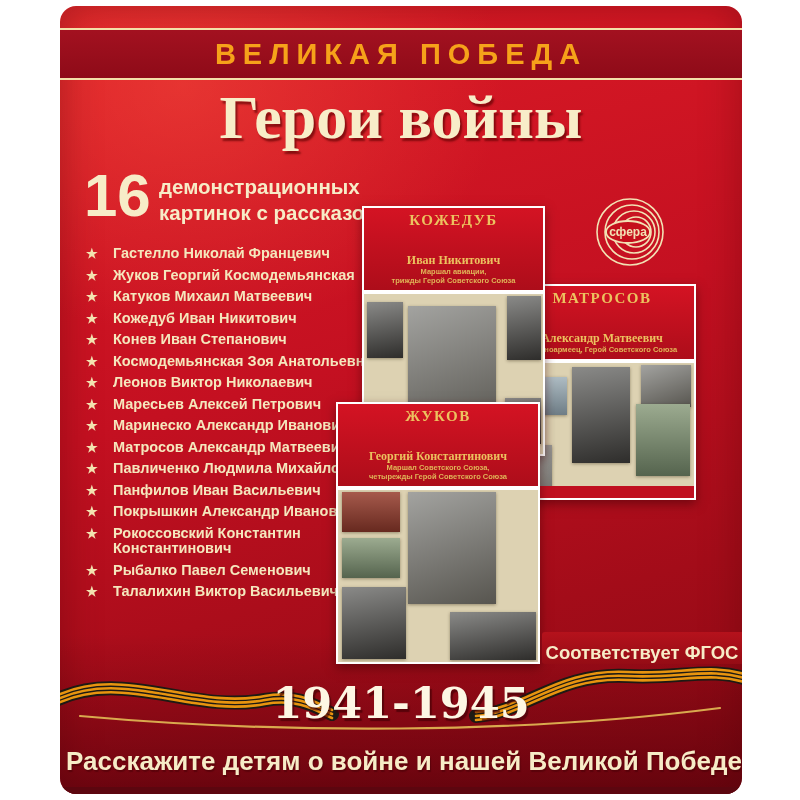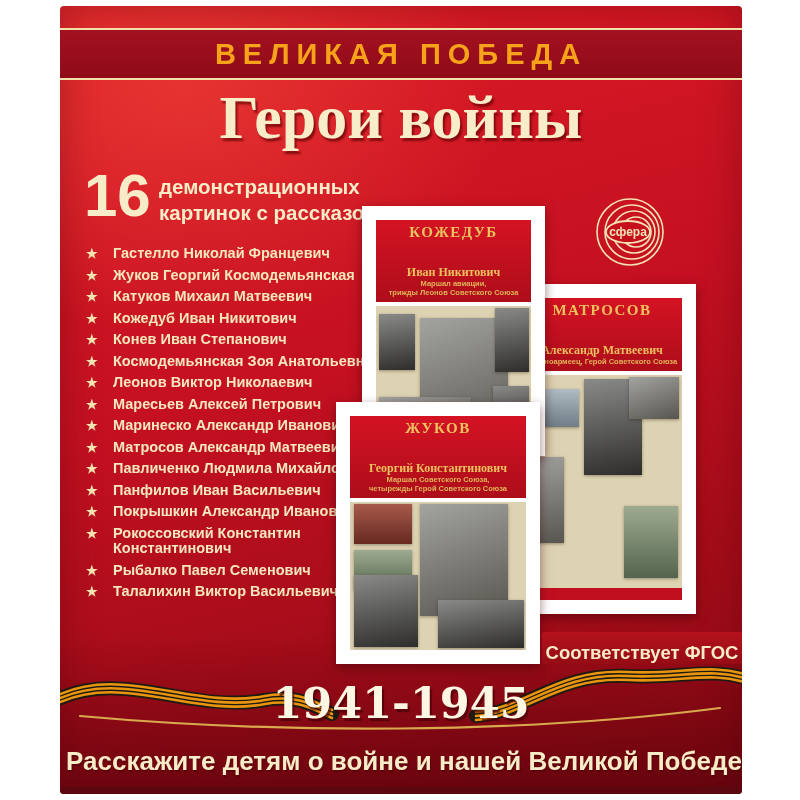--- a/index.html
+++ b/index.html
@@ -1,18 +1,18 @@
 <!DOCTYPE html>
 <html><head>
 <meta charset="utf-8">
 <style>
   * { margin:0; padding:0; box-sizing:border-box; }
   html,body { width:800px; height:800px; background:#ffffff; font-family:"Liberation Sans", sans-serif; }
   .stage { position:relative; width:800px; height:800px; background:#ffffff; overflow:hidden; }
-  .product { position:absolute; left:60px; top:6px; width:682px; height:788px; border-radius:4px; overflow:hidden;
+  .product { position:absolute; left:60px; top:6px; width:682px; height:788px; border-radius:16px; overflow:hidden;
     background:
       radial-gradient(ellipse 520px 400px at 18% 10%, rgba(255,96,70,.38), transparent 62%),
       linear-gradient(165deg,#de1c26 0%, #c41021 45%, #a30c19 75%, #8a0913 100%);
     box-shadow: inset 0 0 40px rgba(70,0,5,.35);
   }
   .vignette-bottom { position:absolute; left:0; bottom:0; width:100%; height:160px;
     background:linear-gradient(transparent, rgba(75,0,10,.55)); pointer-events:none; }
   .bottom-strip { position:absolute; left:0; bottom:0; width:100%; height:7px; background:#5c060f; }
 
   
@@ -30,36 +30,36 @@
   .count-num { position:absolute; left:24px; top:160px; font-size:60px; font-weight:bold; color:#f7ecc7; line-height:60px; }
   .count-caption { position:absolute; left:99px; top:168px; font-size:20.5px; font-weight:bold; color:#f7ecc7; line-height:26px; }
 
   
   .heroes { position:absolute; left:26px; top:240px; width:300px; list-style:none; }
   .heroes li { position:relative; padding-left:27px; margin-bottom:6px;
     font-size:14.5px; line-height:15.5px; font-weight:bold; color:#f5e7bd; }
   .heroes li .star { position:absolute; left:0; top:0; font-size:13px; color:#f3e3b0; }
 
   
-  .card { position:absolute; background:#ffffff; padding:14px; display:flex; flex-direction:column;
+  .card { position:absolute; background:#ffffff; padding:2px; display:flex; flex-direction:column;
     box-shadow:0 4px 10px rgba(55,0,5,.5); }
   .card-header { background:linear-gradient(#d41323,#ad0d1a); text-align:center; padding:4px 2px 5px; }
   .card-surname { font-family:"Liberation Serif", serif; font-weight:bold; color:#ecc25f; font-size:15px; letter-spacing:1.5px; line-height:17px; }
   .card-name { font-family:"Liberation Serif", serif; font-weight:bold; color:#ecc25f; font-size:12px; line-height:14px;margin-top:24px; }
   .card-rank { font-size:7.5px; font-weight:bold; color:#e0b558; line-height:9px;text-align:center; }
   .card-body { position:relative; flex:1; background:#ddd2b2; overflow:hidden; margin-top:4px; }
   .ph { position:absolute; box-shadow:0 1px 3px rgba(40,30,10,.4); }
   .ph-gray   { background:linear-gradient(160deg,#a3a3a0,#57554f); }
   .ph-dark   { background:linear-gradient(170deg,#8a8a88,#2e2d2b); }
   .ph-blue   { background:linear-gradient(#aebcc3,#6e7d86); }
   .ph-green  { background:linear-gradient(#9cab90,#55644e); }
   .ph-red    { background:linear-gradient(#a65a4c,#67291f); }
   .card-redstrip { position:absolute; left:0; bottom:0; width:100%; height:12px; background:#c01020; }
   #card-kozhedub { left:302px; top:200px; width:183px; height:250px; z-index:3; }
-  #card-matrosov { left:448px; top:278px; width:188px; height:330px; z-index:2; }
+  #card-matrosov { left:448px; top:278px; width:188px; height:216px; z-index:2; }
   #card-zhukov   { left:276px; top:396px; width:204px; height:262px; z-index:4; }
 
   
   .logo { position:absolute; left:534px; top:190px; width:72px; height:72px; z-index:1; }
 
   
   .fgos { position:absolute; left:482px; top:626px; width:200px; height:32px; z-index:5;
     background:linear-gradient(#b5121c,#950c15); border-radius:3px 0 0 3px;
     display:flex; align-items:flex-end; justify-content:center; }
   .fgos span { color:#f7ecc7; font-size:18.5px; font-weight:bold; }
@@ -107,21 +107,21 @@
       <li><span class="star">★</span><span>Рокоссовский Константин Константинович</span></li>
       <li><span class="star">★</span><span>Рыбалко Павел Семенович</span></li>
       <li><span class="star">★</span><span>Талалихин Виктор Васильевич</span></li>
     </ul>
 
     <div class="card" id="card-kozhedub">
       <div class="card-header">
         <div class="card-surname">КОЖЕДУБ</div>
         <div class="card-name">Иван Никитович</div>
         <div class="card-rank">Маршал авиации,</div>
-        <div class="card-rank">трижды Леонов Советского Союза</div>
+        <div class="card-rank">трижды Герой Советского Союза</div>
       </div>
       <div class="card-body">
         <div class="ph ph-dark" style="left:3px; top:8px; width:36px; height:56px;"></div>
         <div class="ph ph-gray" style="left:44px; top:12px; width:88px; height:128px;"></div>
         <div class="ph ph-dark" style="right:2px; top:2px; width:34px; height:64px;"></div>
         <div class="ph ph-gray" style="left:3px; bottom:3px; width:92px; height:42px;"></div>
         <div class="ph ph-dark" style="right:2px; bottom:10px; width:36px; height:46px;"></div>
       </div>
     </div>
 

